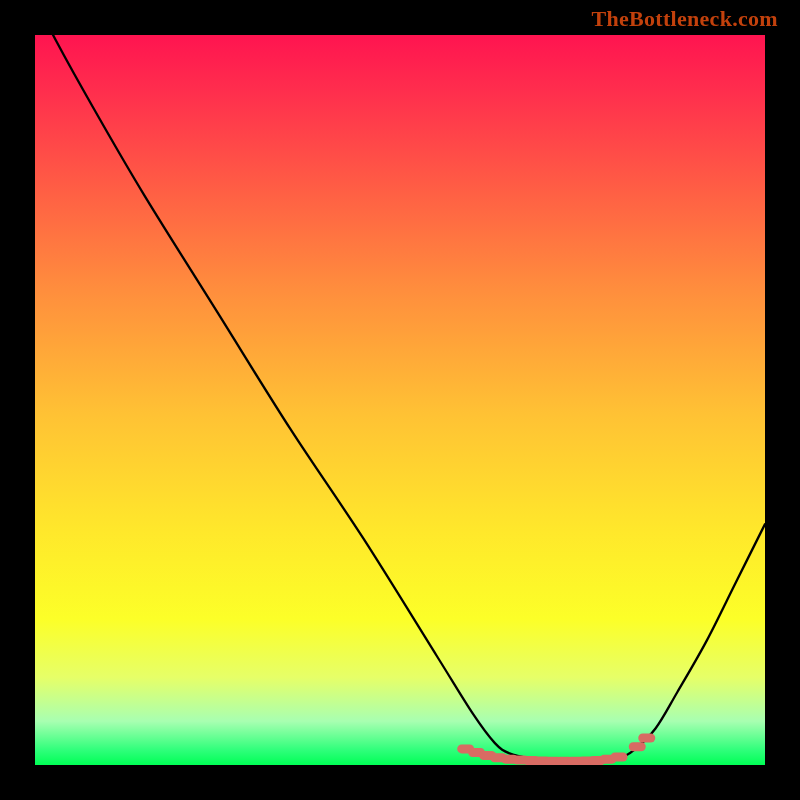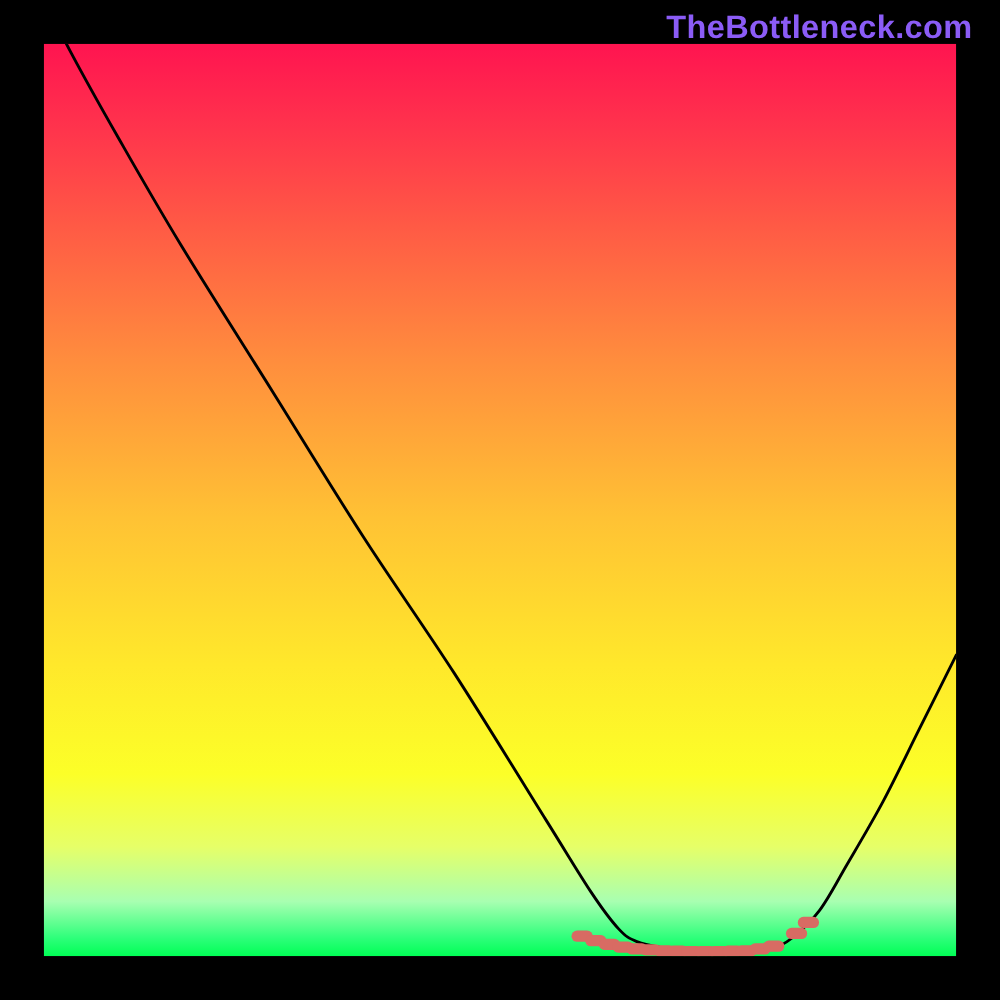--- a/index.html
+++ b/index.html
@@ -15,24 +15,24 @@
     top: 0;
     left: 0;
     width: 800px;
     height: 800px;
     background: #000000;
   }
   .watermark {
     position: absolute;
     top: 6px;
     right: 22px;
-    font-family: Liberation Sans, sans-serif;
-    font-size: 26px;
+    font-family: Liberation Serif, serif;
+    font-size: 22px;
     font-weight: 600;
-    color: #8b5cf6;
+    color: #c2410c;
     letter-spacing: 0.3px;
     z-index: 3;
     user-select: none;
   }
   .plot-area {
     position: absolute;
     left: 35px;
     top: 35px;
     width: 730px;
     height: 730px;

